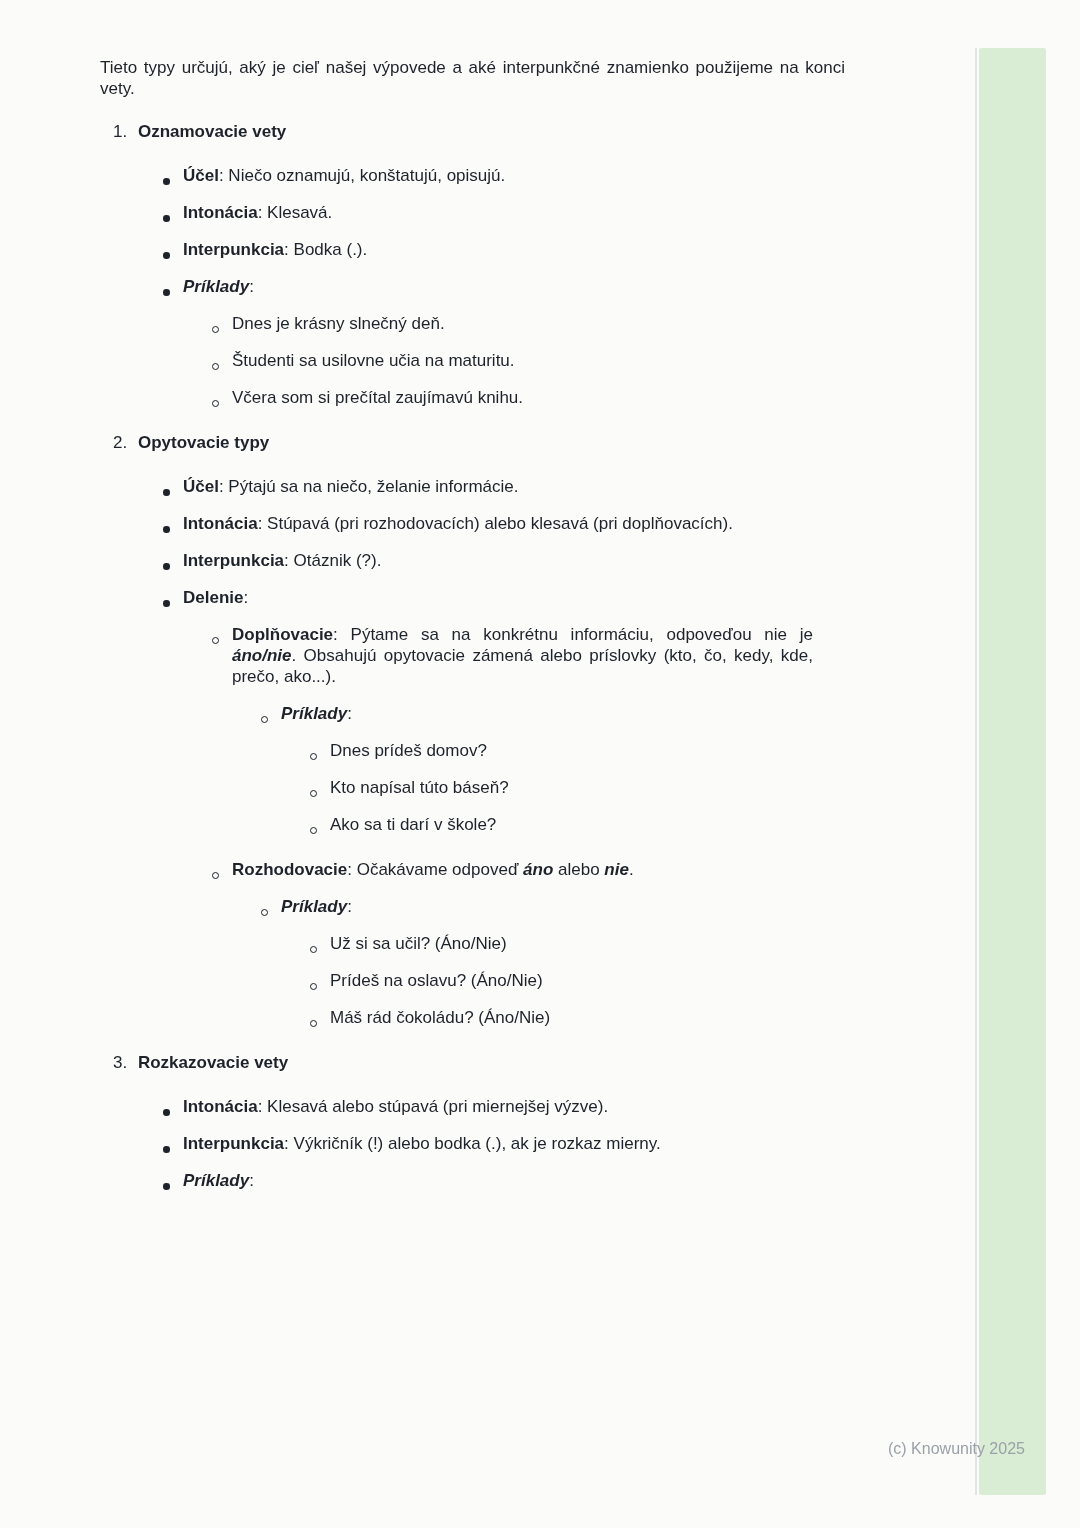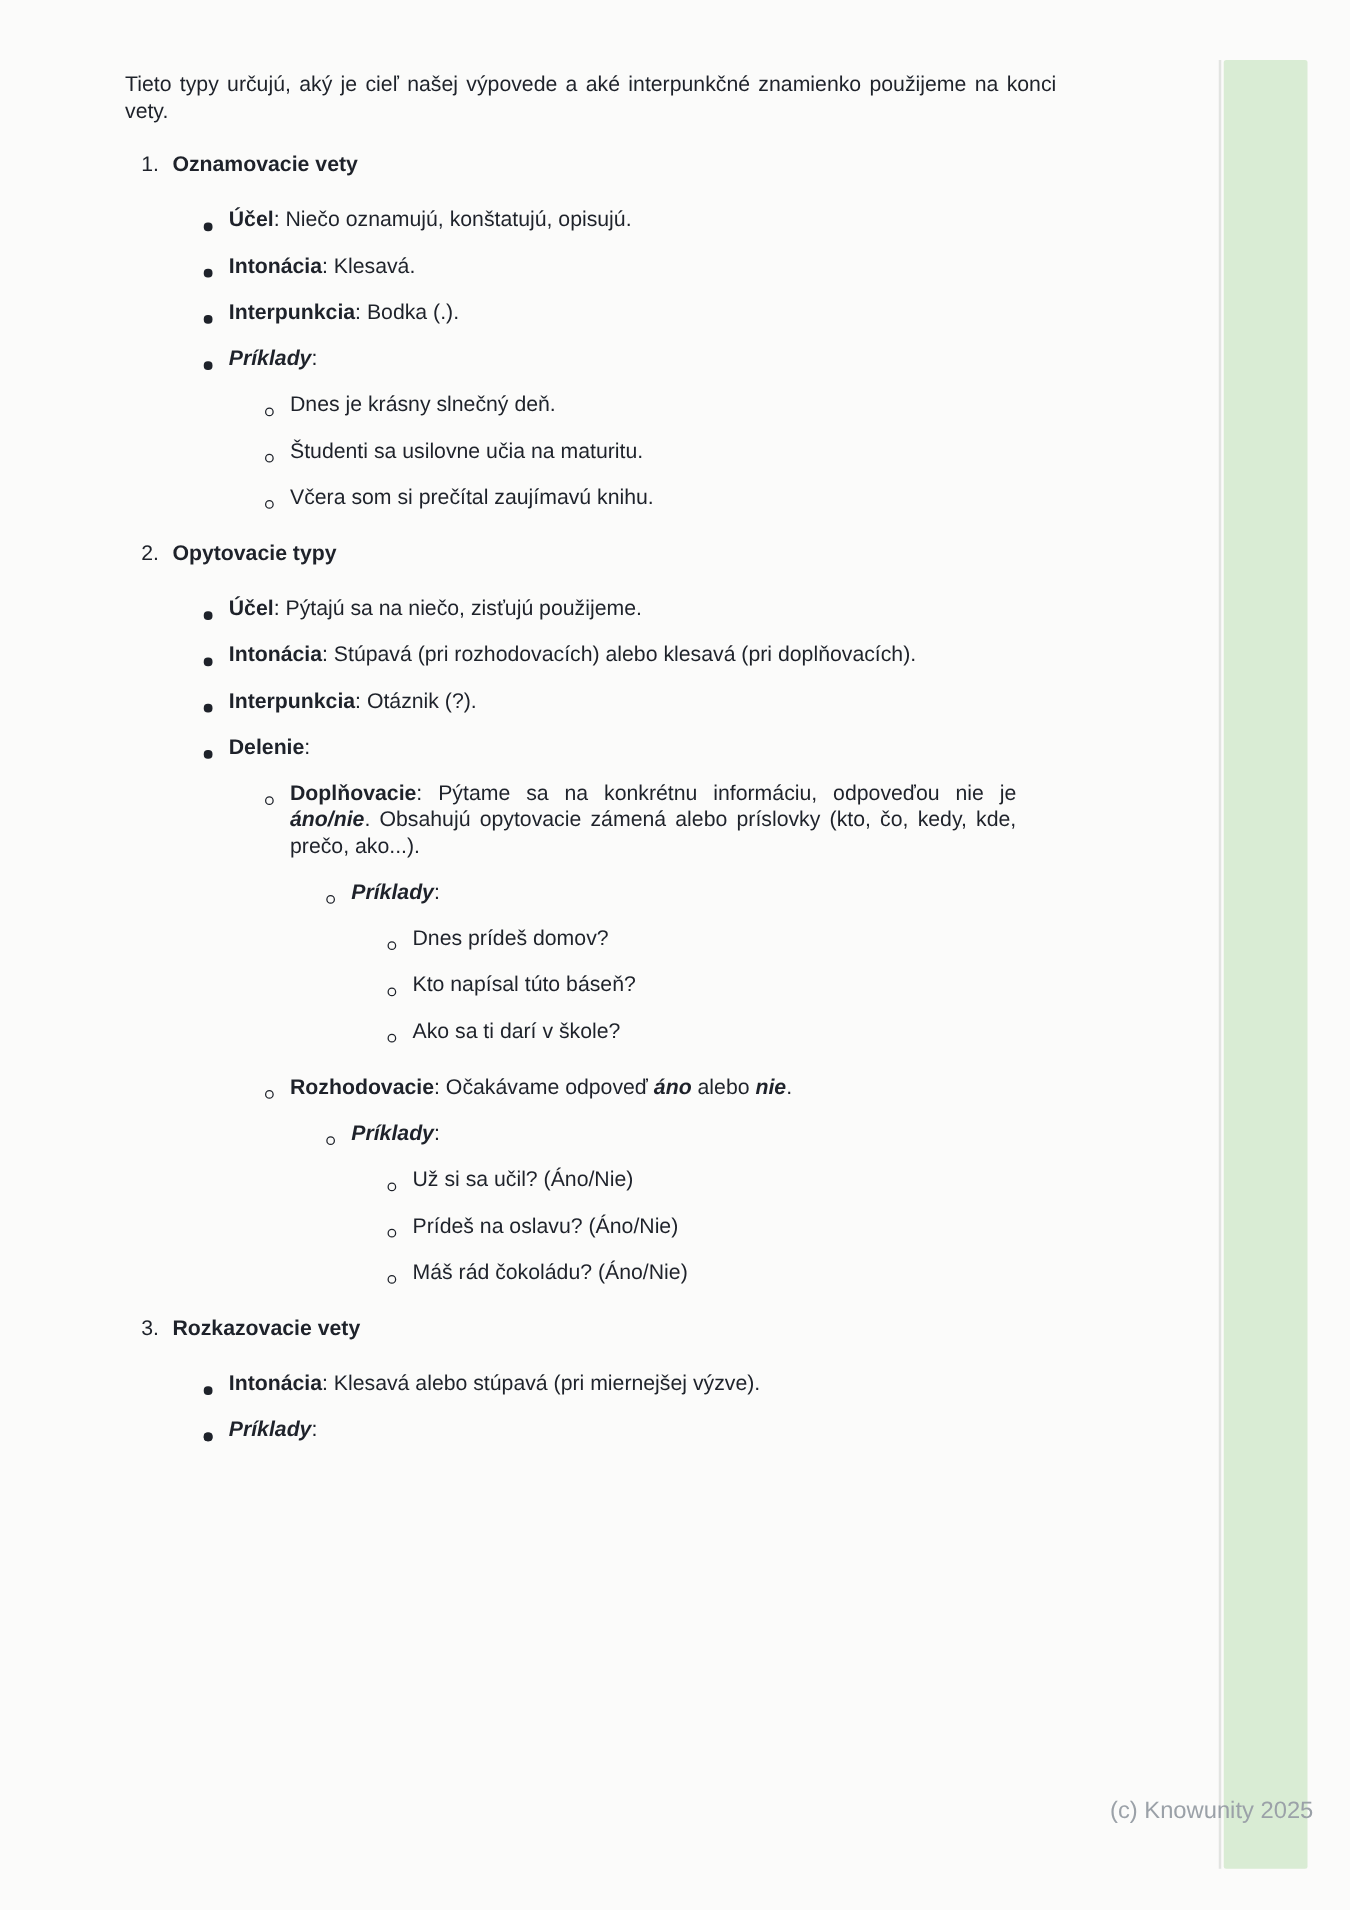--- a/index.html
+++ b/index.html
@@ -95,21 +95,21 @@
     height: 5px;
     border: 1.6px solid #1e222a;
     background: transparent;
   }
   .b { font-weight: 700; }
   .i { font-style: italic; font-weight: bold; }
   .watermark {
     position: absolute;
     left: 888px;
     top: 1440px;
-    font-size: 19px;
+    font-size: 16px;
     line-height: 18px;
     color: #9ba1a8;
     z-index: 2;
     white-space: nowrap;
   }
 </style>
 </head>
 <body>
 
 <div class="edge-line"></div>
@@ -127,21 +127,21 @@
           <li class="item"><span class="bullet disc"></span><span class="item-text"><span class="i">Príklady</span><span>:</span></span><ul class="list depth-1">
               <li class="item"><span class="bullet circle"></span><span class="item-text"><span>Dnes je krásny slnečný deň.</span></span></li>
               <li class="item"><span class="bullet circle"></span><span class="item-text"><span>Študenti sa usilovne učia na maturitu.</span></span></li>
               <li class="item"><span class="bullet circle"></span><span class="item-text"><span>Včera som si prečítal zaujímavú knihu.</span></span></li>
             </ul></li>
         </ul>
       </div>
       <div class="section">
         <div class="section-title"><span class="sec-num">2.</span> <span class="sec-title">Opytovacie typy</span></div>
         <ul class="list depth-0">
-          <li class="item"><span class="bullet disc"></span><span class="item-text"><span class="b">Účel</span><span>: Pýtajú sa na niečo, zisťujú použijeme.</span></span></li>
+          <li class="item"><span class="bullet disc"></span><span class="item-text"><span class="b">Účel</span><span>: Pýtajú sa na niečo, želanie informácie.</span></span></li>
           <li class="item"><span class="bullet disc"></span><span class="item-text"><span class="b">Intonácia</span><span>: Stúpavá (pri rozhodovacích) alebo klesavá (pri doplňovacích).</span></span></li>
           <li class="item"><span class="bullet disc"></span><span class="item-text"><span class="b">Interpunkcia</span><span>: Otáznik (?).</span></span></li>
           <li class="item"><span class="bullet disc"></span><span class="item-text"><span class="b">Delenie</span><span>:</span></span><ul class="list depth-1">
               <li class="item"><span class="bullet circle"></span><span class="item-text"><span class="b">Doplňovacie</span><span>: Pýtame sa na konkrétnu informáciu, odpoveďou nie je </span><span class="i">áno/nie</span><span>. Obsahujú opytovacie zámená alebo príslovky (kto, čo, kedy, kde, prečo, ako...).</span></span><ul class="list depth-2">
                   <li class="item"><span class="bullet circle"></span><span class="item-text"><span class="i">Príklady</span><span>:</span></span><ul class="list depth-3">
                       <li class="item"><span class="bullet circle"></span><span class="item-text"><span>Dnes prídeš domov?</span></span></li>
                       <li class="item"><span class="bullet circle"></span><span class="item-text"><span>Kto napísal túto báseň?</span></span></li>
                       <li class="item"><span class="bullet circle"></span><span class="item-text"><span>Ako sa ti darí v škole?</span></span></li>
                     </ul></li>
                 </ul></li>
@@ -152,20 +152,20 @@
                       <li class="item"><span class="bullet circle"></span><span class="item-text"><span>Máš rád čokoládu? (Áno/Nie)</span></span></li>
                     </ul></li>
                 </ul></li>
             </ul></li>
         </ul>
       </div>
       <div class="section">
         <div class="section-title"><span class="sec-num">3.</span> <span class="sec-title">Rozkazovacie vety</span></div>
         <ul class="list depth-0">
           <li class="item"><span class="bullet disc"></span><span class="item-text"><span class="b">Intonácia</span><span>: Klesavá alebo stúpavá (pri miernejšej výzve).</span></span></li>
-          <li class="item"><span class="bullet disc"></span></li>
+          <li class="item"><span class="bullet disc"></span><span class="item-text"><span class="b">Interpunkcia</span><span>: Výkričník (!) alebo bodka (.), ak je rozkaz mierny.</span></span></li>
           <li class="item"><span class="bullet disc"></span><span class="item-text"><span class="i">Príklady</span><span>:</span></span></li>
         </ul>
       </div>
     </div>
 </div>
 
 <div class="watermark">(c) Knowunity 2025</div>
 
 </body></html>

